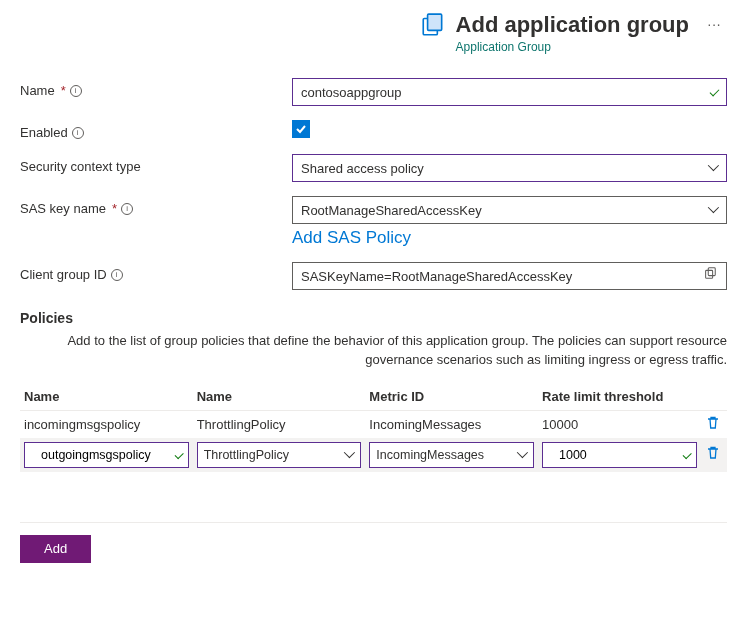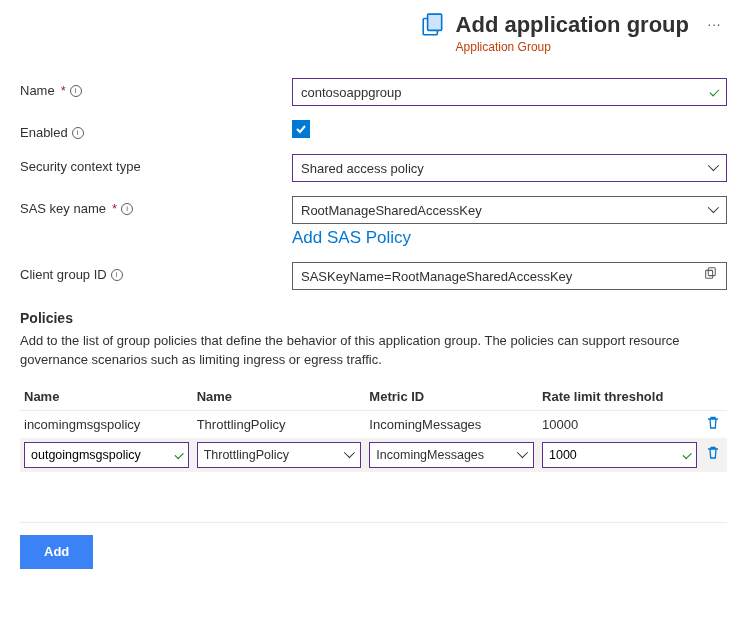--- a/index.html
+++ b/index.html
@@ -8,21 +8,21 @@
     font-family: "Segoe UI", -apple-system, sans-serif;
     font-size: 13px;
     color: #323130;
     background: #fff;
     width: 747px;
   }
   .page { padding: 12px 20px 20px 20px; }
   .header-row { display: flex; align-items: flex-start; gap: 10px; justify-content: flex-end; }
   .copy-icon svg { width: 26px; height: 26px; }
   .titles h1 { font-size: 22px; font-weight: 600; margin: 0; line-height: 1.2; }
-  .titles .sub { font-size: 12px; color: #c2410c; margin-top: 2px; }
+  .titles .sub { font-size: 12px; color: #0f766e; margin-top: 2px; }
   .dots { color: #605e5c; font-size: 14px; padding: 4px 6px; margin-left: 2px; cursor: pointer; }
 
   .form { margin-top: 24px; }
   .row { display: flex; align-items: flex-start; margin-bottom: 14px; }
   .label-col { width: 272px; display: flex; align-items: center; gap: 4px; font-size: 13px; color: #323130; padding-top: 5px;}
   .req { color: #a4262c; margin-left: 2px; }
   .info-icon { width: 12px; height: 12px; border: 1px solid #605e5c; border-radius: 50%; display: inline-flex; align-items:center; justify-content:center; font-size:8px; color:#605e5c; line-height:1; }
   .field-col { flex: 1; }
 
   .text-input {
@@ -64,37 +64,37 @@
   .chev { width:10px; height:10px; }
   .chev::before {
     content:""; display:block; width:7px; height:7px;
     border-right:1.4px solid #323130; border-bottom:1.4px solid #323130;
     transform: rotate(45deg) translateY(-2px);
   }
 
   .link { color: #0078d4; font-size: 17px; cursor:pointer; margin-top:4px; display:inline-block;}
 
   h2.section { font-size: 14px; font-weight: 600; margin: 20px 0 6px 0; }
-  .section-desc { font-size: 13px; color: #323130; line-height: 1.4; margin-bottom: 14px; }
+  .section-desc { font-size: 13px; color: #323130; line-height: 1.4; margin-bottom: 14px; text-align: right; }
 
   table.policies { width: 100%; border-collapse: collapse; table-layout: fixed; }
   table.policies th {
     text-align: left; font-weight: 600; font-size: 13px;
     border-bottom: 1px solid #edebe9; padding: 6px 4px;
   }
   table.policies td { padding: 4px 4px; vertical-align: middle; font-size:13px; }
   .col-name   { width: 170px; }
   .col-type   { width: 170px; }
   .col-metric { width: 170px; }
   .col-rate   { width: 160px; }
   .col-action { width: 26px; }
 
   .cell-input { position:relative; }
   .cell-text {
-    width:100%; height:26px; border:1px solid #605e5c; padding:0 22px 0 6px; font-size:12.5px; font-family:inherit;
+    width:100%; height:26px; border:1px solid #605e5c; padding:0 22px 0 16px; font-size:12.5px; font-family:inherit;
   }
   .cell-input.valid .cell-text { border-color:#5c2e91; }
   .cell-input.valid::after {
     content:""; position:absolute; right:6px; top:50%; transform:translateY(-60%) rotate(-45deg);
     width:7px; height:3.5px; border-left:1.4px solid #107c10; border-bottom:1.4px solid #107c10;
   }
   .cell-select {
     width:100%; height:26px; border:1px solid #605e5c; display:flex; align-items:center; justify-content:space-between;
     padding:0 6px; font-size:12.5px; cursor:pointer; background:#fff;
   }
@@ -104,22 +104,22 @@
 
   .trash { color:#0078d4; cursor:pointer; display:inline-flex; }
   .trash svg { width:16px; height:16px; }
 
   .footer {
     margin-top: 50px;
     border-top: 1px solid #edebe9;
     padding-top: 12px;
   }
   .add-btn {
-    background:#3b82f6; color:#fff; border:none; height:34px; padding:0 24px;
-    font-size:13px; font-weight:700; cursor:pointer;
+    background:#701a75; color:#fff; border:none; height:28px; padding:0 24px;
+    font-size:13px; font-weight:400; cursor:pointer;
   }
   .ellipsis { white-space:nowrap; overflow:hidden; text-overflow:ellipsis; }
 </style>
 </head>
 <body>
 
 <div class="page">
 
   <div class="header-row">
     <span class="copy-icon">

